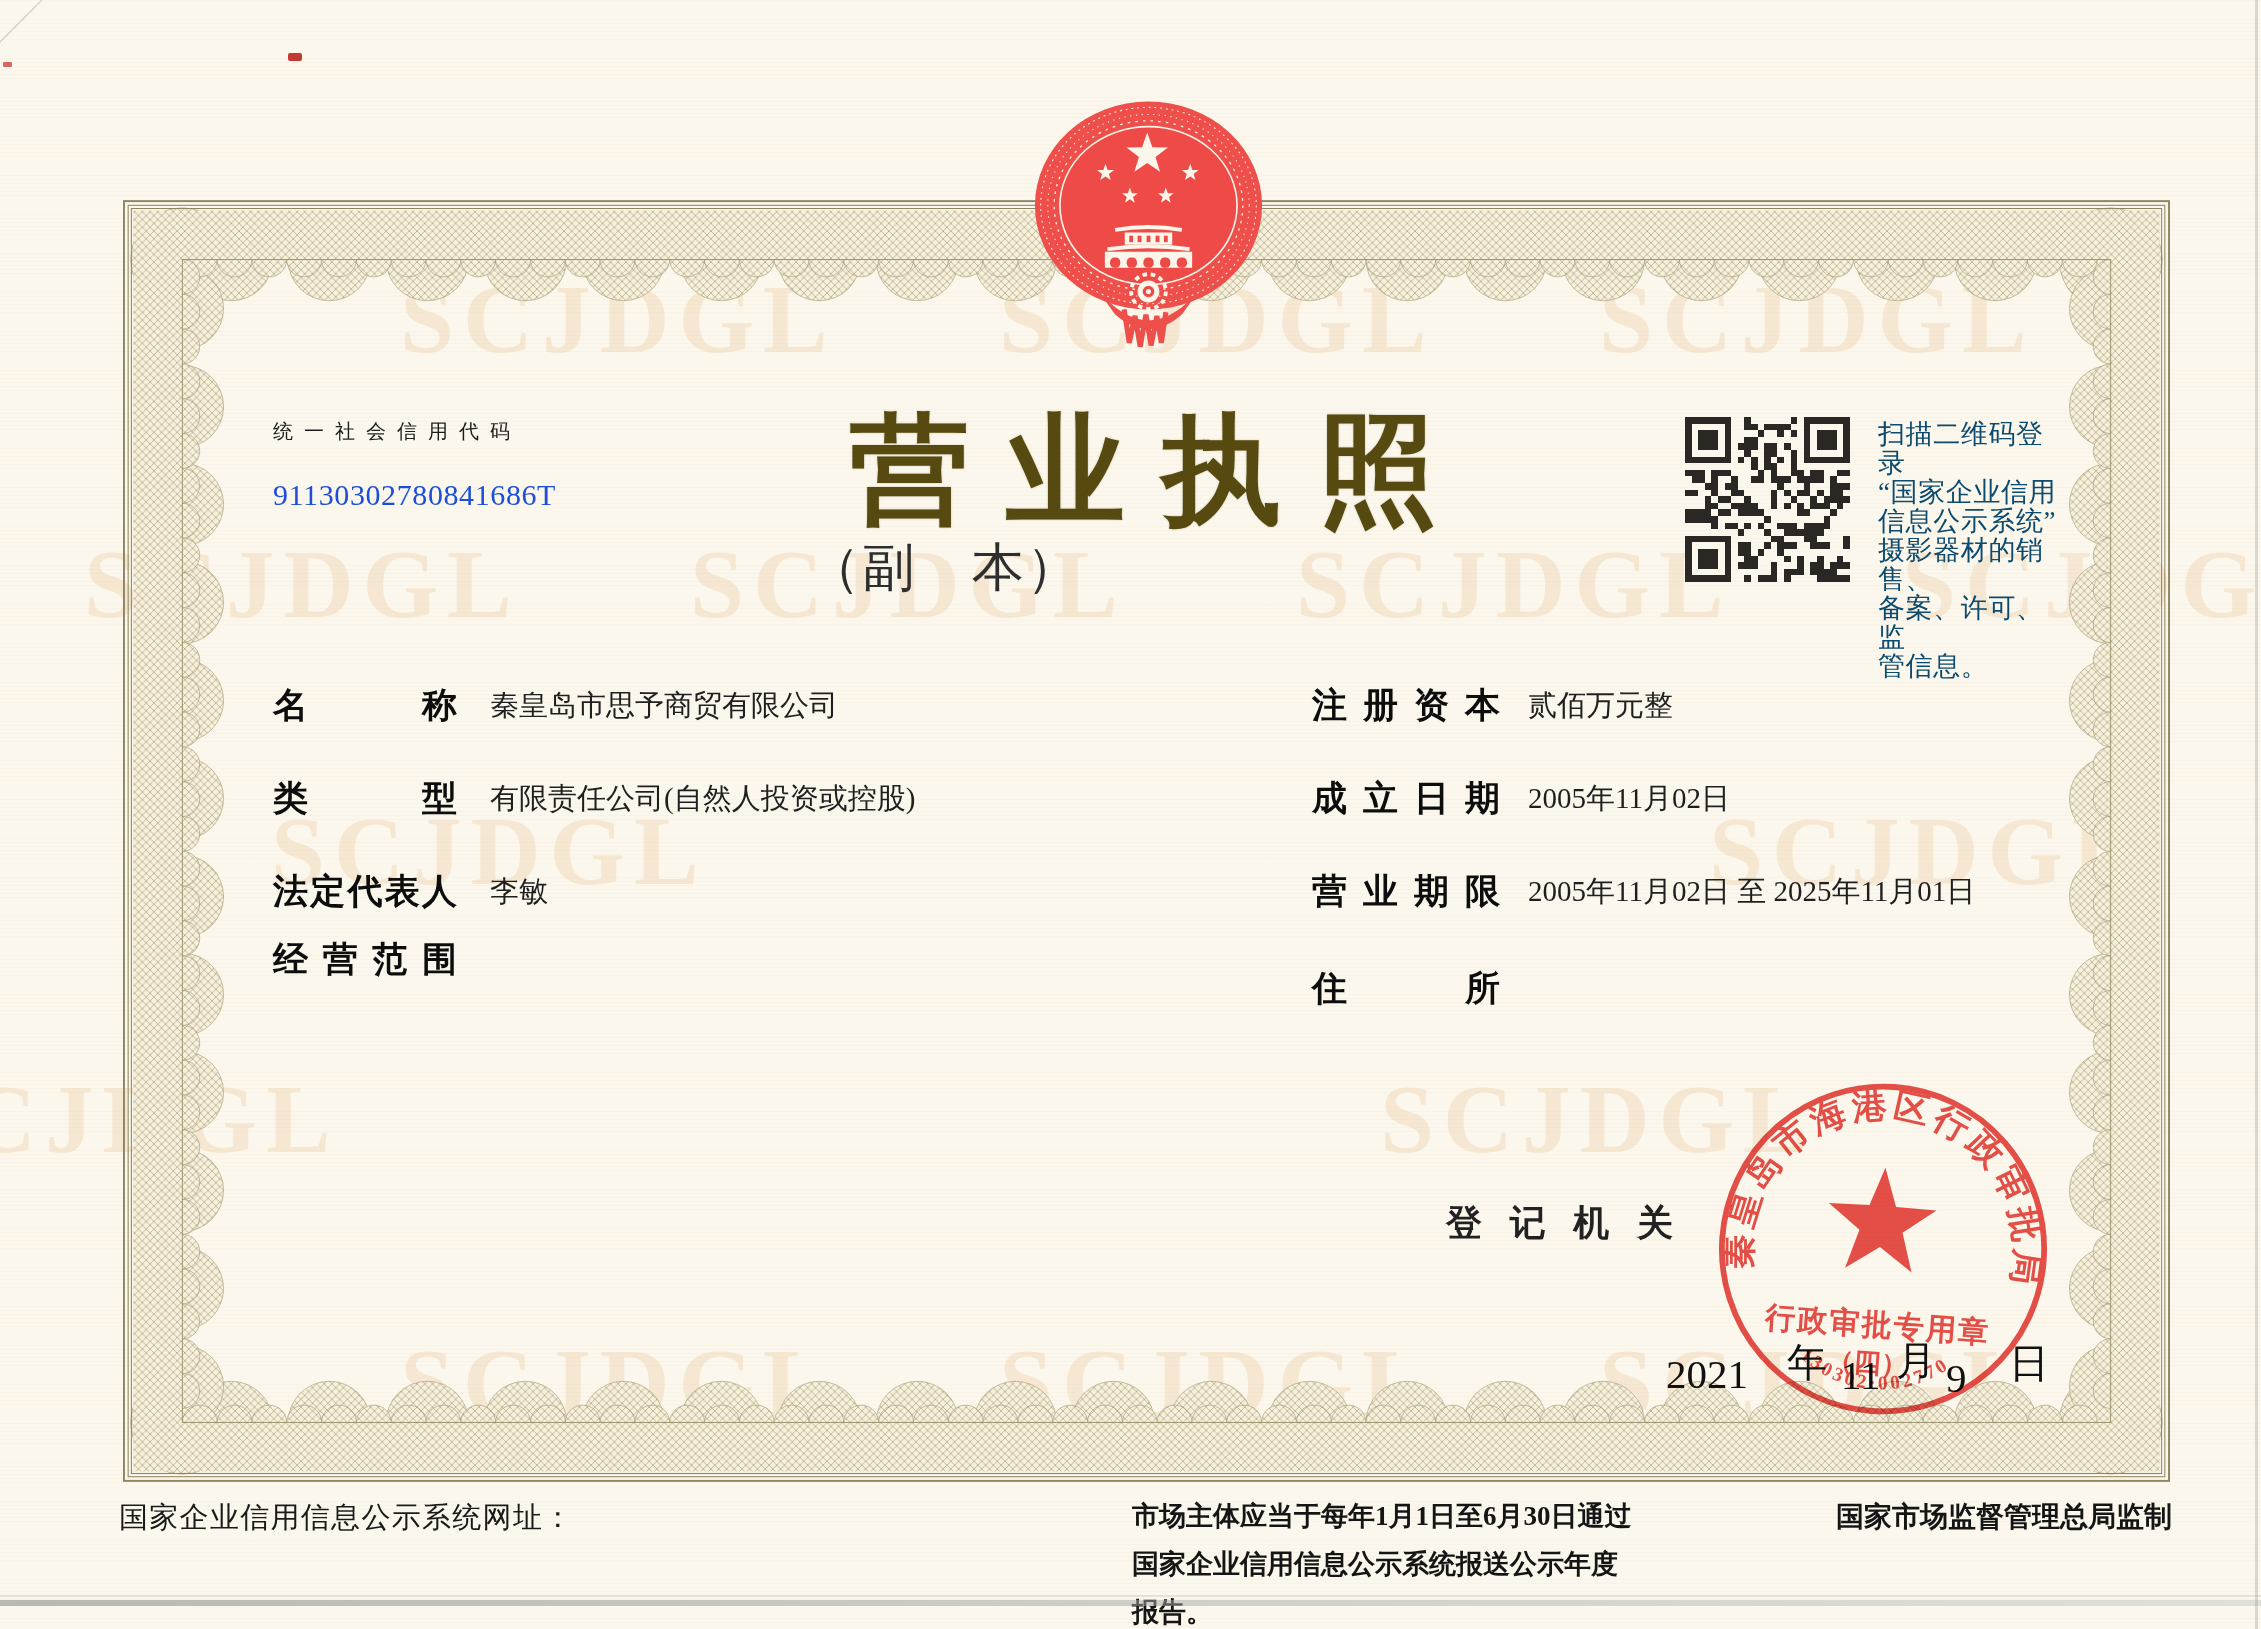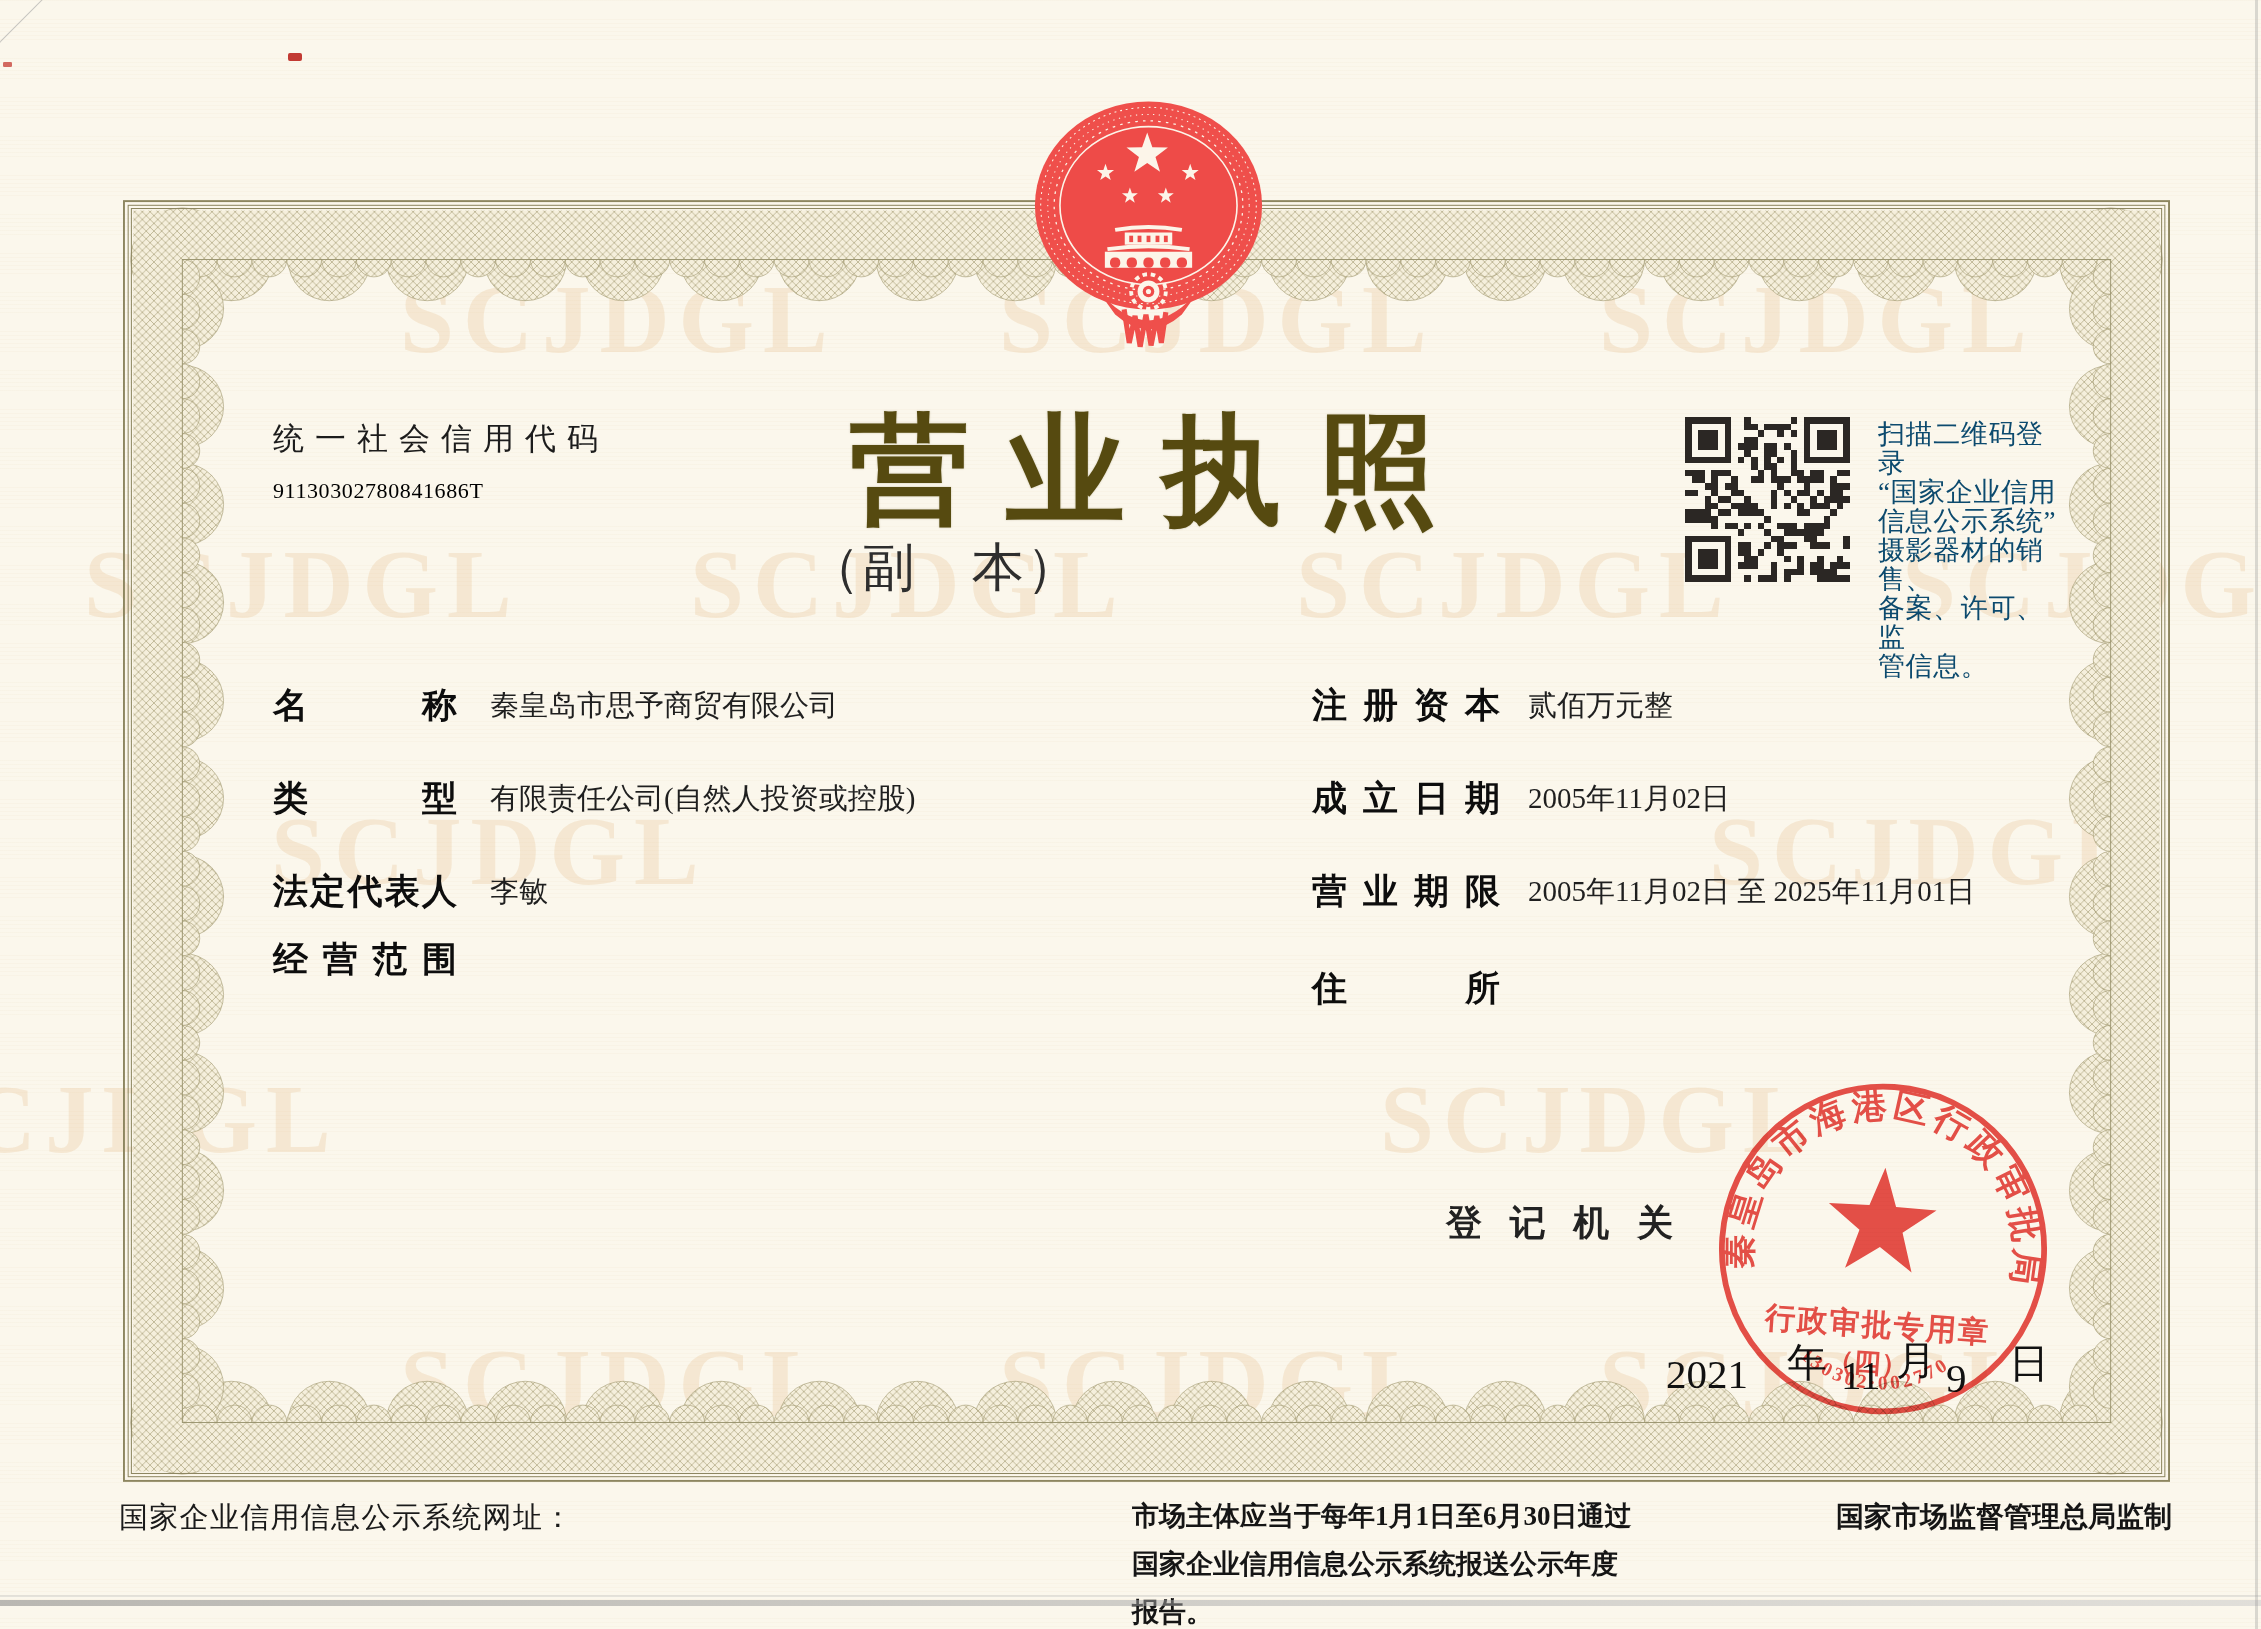--- a/index.html
+++ b/index.html
@@ -21,22 +21,22 @@
 
   
   .emblem{position:absolute;left:1033px;top:97px;z-index:3;}
   .qr{position:absolute;left:1685px;top:417px;z-index:3;}
   .qr-caption{position:absolute;left:1878px;top:420px;width:193px;z-index:3;
       font-size:27px;line-height:29px;color:#0c4a6e;letter-spacing:0.6px;}
   .stamp{position:absolute;left:1709px;top:1075px;z-index:5;opacity:.92;
       mix-blend-mode:multiply;transform:rotate(4deg);}
 
   
-  .credit-label{left:273px;top:418px;font-size:31px;letter-spacing:11px;color:#1c1c1c;z-index:3;}
-  .credit-code{left:273px;top:478px;font-size:22px;letter-spacing:0.6px;color:#000000;z-index:3;
+  .credit-label{left:273px;top:418px;font-size:20px;letter-spacing:11px;color:#1c1c1c;z-index:3;}
+  .credit-code{left:273px;top:478px;font-size:30px;letter-spacing:0.6px;color:#1d4ed8;z-index:3;
       font-family:"Liberation Serif",serif;}
   .title{left:808px;top:391px;width:671px;text-align:center;z-index:3;
       font-family:"Liberation Sans","DejaVu Sans",sans-serif;font-weight:900;
       font-size:119px;letter-spacing:37px;text-indent:37px;color:#564a10;
       text-shadow:0 0 1.9px rgba(86,74,16,.35);}
   .subtitle{left:808px;top:533px;width:671px;z-index:3;
       font-size:52px;color:#2e2e2e;letter-spacing:2.6px;}
 
   
   .flabel{position:absolute;z-index:3;font-size:35px;font-weight:600;color:#0d0d0d;

